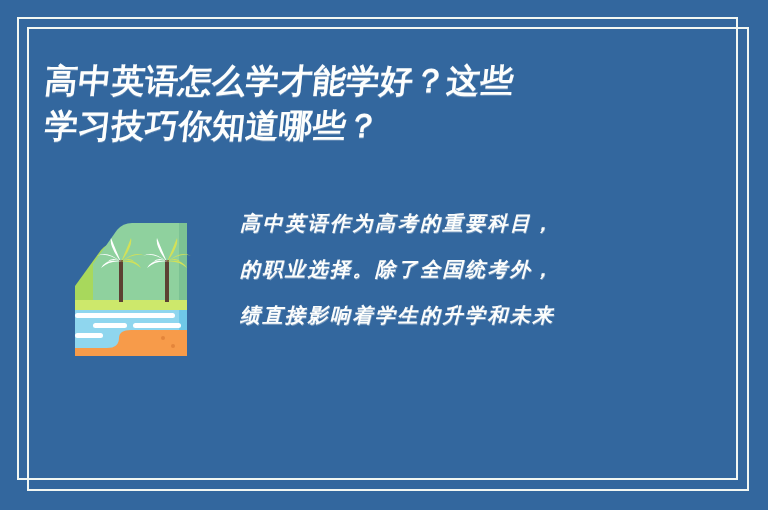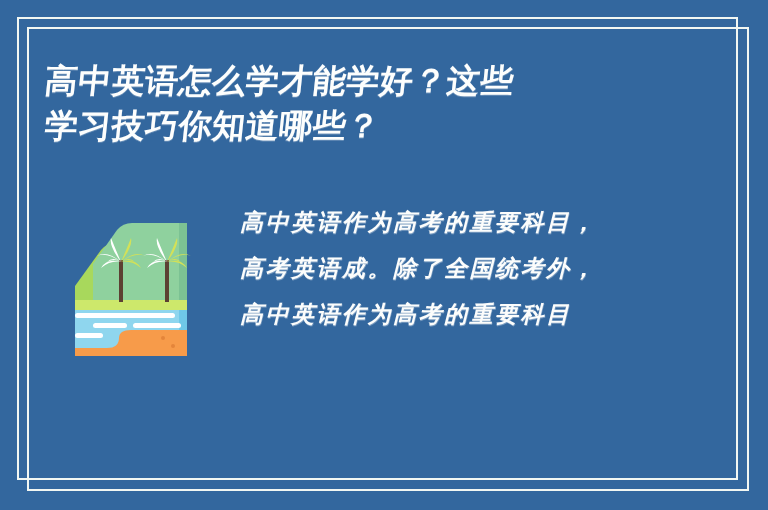--- a/index.html
+++ b/index.html
@@ -78,21 +78,21 @@
 
   
   #body-text {
     margin-left:45px;
     flex:1 1 auto;
   }
   .body-line {
     color:#FCFDFC;
     font-family:Liberation Serif, serif;
     font-style:italic;
-    font-size:23px;
+    font-size:20px;
     line-height:46px;
     letter-spacing:2.5px;
     white-space:nowrap;
     font-weight:600;
     text-shadow:0.5px 0.5px 0 rgba(255,255,255,0.35);
   }
 </style>
 </head>
 <body>
 
@@ -149,18 +149,18 @@
         <path d="M92 52 Q84 46 78 52 Q86 48 92 52" fill="#FFFFFF"></path>
         <path d="M92 52 Q106 40 116 46 Q106 42 92 52" fill="#D4E157"></path>
         <path d="M92 52 Q104 36 102 28 Q98 38 92 52" fill="#D4E157"></path>
         <path d="M92 52 Q106 48 112 58 Q102 50 92 52" fill="#D4E157"></path>
         <path d="M92 52 Q100 46 106 52 Q98 48 92 52" fill="#D4E157"></path>
       </svg>
     </div>
 
     <div id="body-text">
       <div class="body-line">高中英语作为高考的重要科目，</div>
-      <div class="body-line">高考英语成。除了全国统考外，</div>
-      <div class="body-line">高中英语作为高考的重要科目</div>
+      <div class="body-line">的职业选择。除了全国统考外，</div>
+      <div class="body-line">绩直接影响着学生的升学和未来</div>
     </div>
 
   </div>
 </div>
 
 </body></html>

